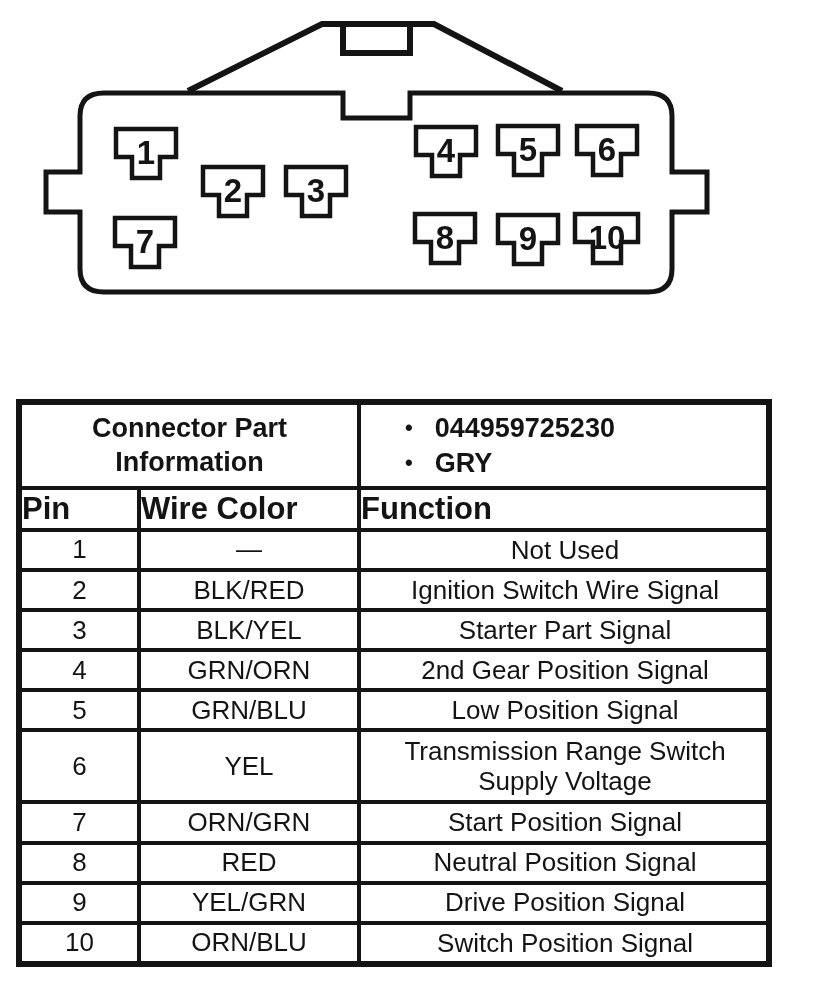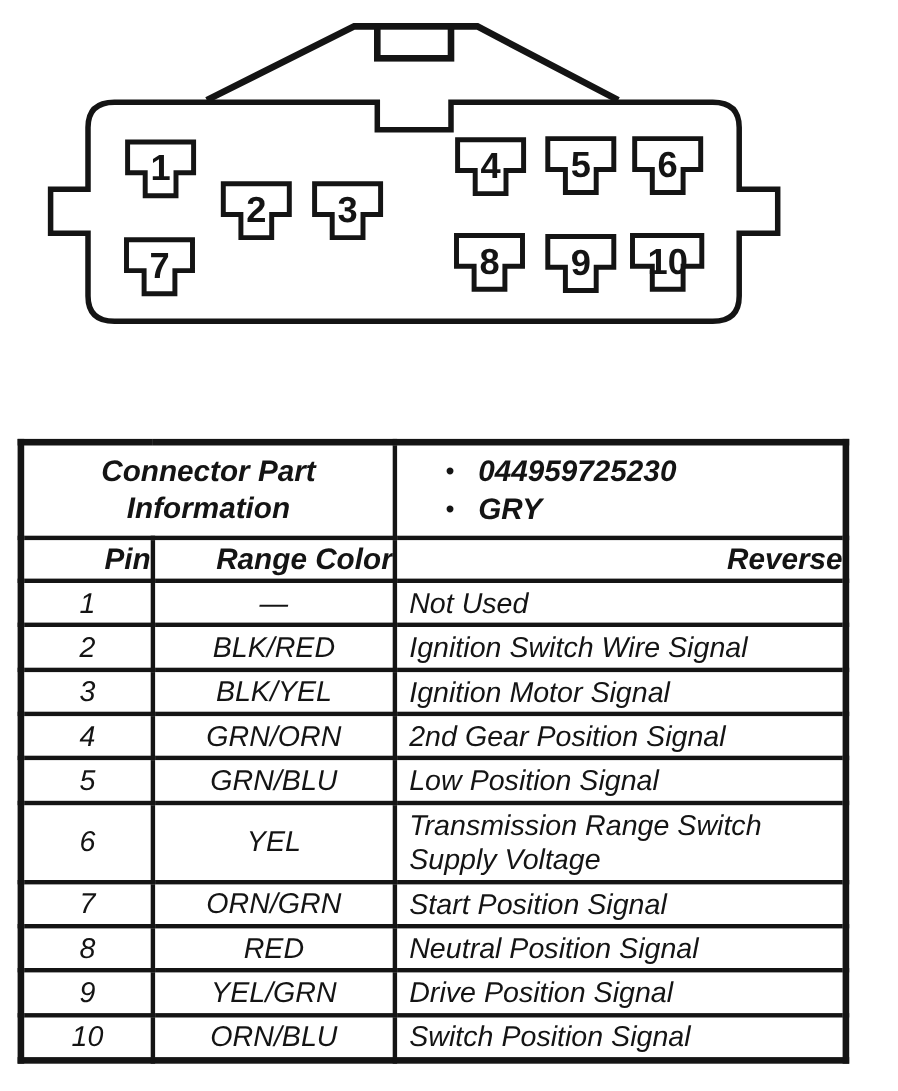--- a/index.html
+++ b/index.html
@@ -24,21 +24,20 @@
     fill:var(--ink);
   }
 
   
   .pinout-table {
     position:absolute; left:16px; top:399px;
     width:750px; height:568px;
     border-collapse:collapse;
     table-layout:fixed;
     font-size:26px;
-    font-style:italic;
   }
   .pinout-table td, .pinout-table th {
     border:4px solid var(--ink);
     vertical-align:middle;
     overflow:hidden;
   }
   .pinout-table { border:6px solid var(--ink); }
 
   .hdr1-td { height:78px; }
   .hdr2-td { height:38px; }
@@ -50,25 +49,25 @@
     padding:4px 8px;
   }
   .part-bullets { padding:4px 10px 4px 44px; }
   .bullet-line {
     font-weight:bold; font-size:27px; line-height:1.3;
     display:flex; align-items:center; gap:22px;
   }
   .bullet-glyph { font-size:22px; line-height:1; }
 
   .col-hdr {
-    font-weight:bold; font-size:27px; text-align:right;
+    font-weight:bold; font-size:31px; text-align:left;
   }
   td.pin-cell  { text-align:center; }
   td.wire-cell { text-align:center; }
-  td.func-cell { text-align:left; padding:2px 8px 2px 11px; line-height:1.18; }
+  td.func-cell { text-align:center; padding:2px 8px 2px 11px; line-height:1.18; }
   tr.data-row td { height:38px; }
 </style>
 </head>
 <body>
 
 <div class="connector-wrap">
   <svg width="816" height="350" viewBox="0 0 816 350">
 
     <path d="M 188,91 L 322,24 L 434,24 L 562,91" fill="#ffffff" stroke="#141414" stroke-width="6" stroke-linejoin="miter"></path>
 
@@ -134,38 +133,38 @@
           <span>044959725230</span>
         </div>
         <div class="bullet-line">
           <span class="bullet-glyph">•</span>
           <span>GRY</span>
         </div>
       </td>
     </tr>
     <tr>
       <td class="hdr2-td col-hdr">Pin</td>
-      <td class="hdr2-td col-hdr">Range Color</td>
-      <td class="hdr2-td col-hdr">Reverse</td>
+      <td class="hdr2-td col-hdr">Wire Color</td>
+      <td class="hdr2-td col-hdr">Function</td>
     </tr>
 
     <tr class="data-row">
       <td class="pin-cell">1</td>
       <td class="wire-cell">—</td>
       <td class="func-cell">Not Used</td>
     </tr>
     <tr class="data-row">
       <td class="pin-cell">2</td>
       <td class="wire-cell">BLK/RED</td>
       <td class="func-cell">Ignition Switch Wire Signal</td>
     </tr>
     <tr class="data-row">
       <td class="pin-cell">3</td>
       <td class="wire-cell">BLK/YEL</td>
-      <td class="func-cell">Ignition Motor Signal</td>
+      <td class="func-cell">Starter Part Signal</td>
     </tr>
     <tr class="data-row">
       <td class="pin-cell">4</td>
       <td class="wire-cell">GRN/ORN</td>
       <td class="func-cell">2nd Gear Position Signal</td>
     </tr>
     <tr class="data-row">
       <td class="pin-cell">5</td>
       <td class="wire-cell">GRN/BLU</td>
       <td class="func-cell">Low Position Signal</td>

